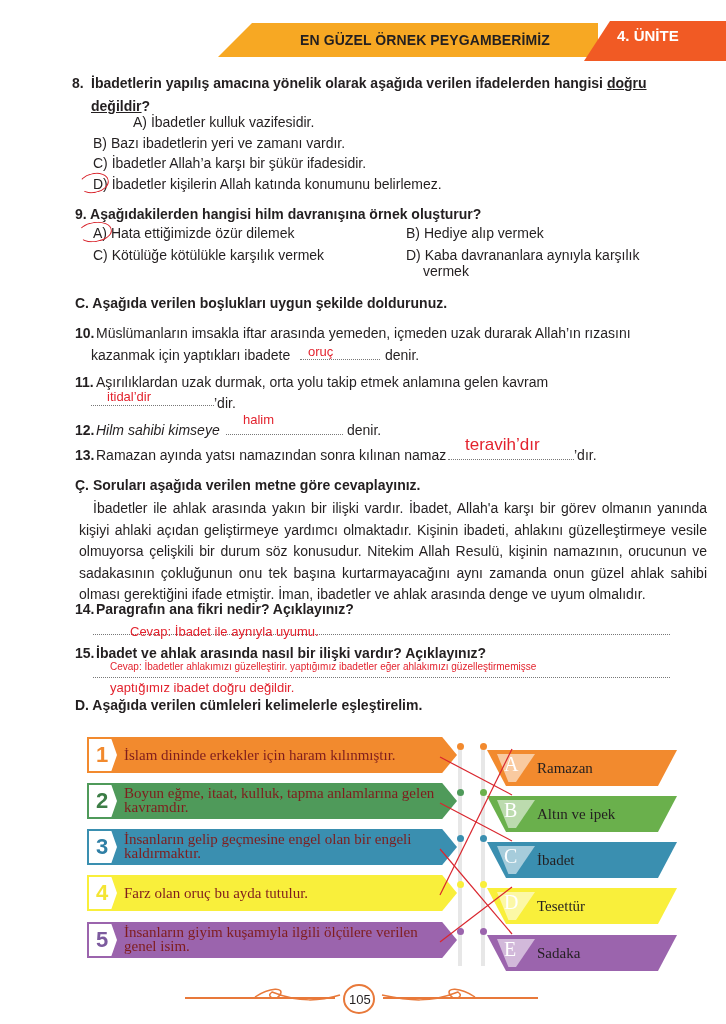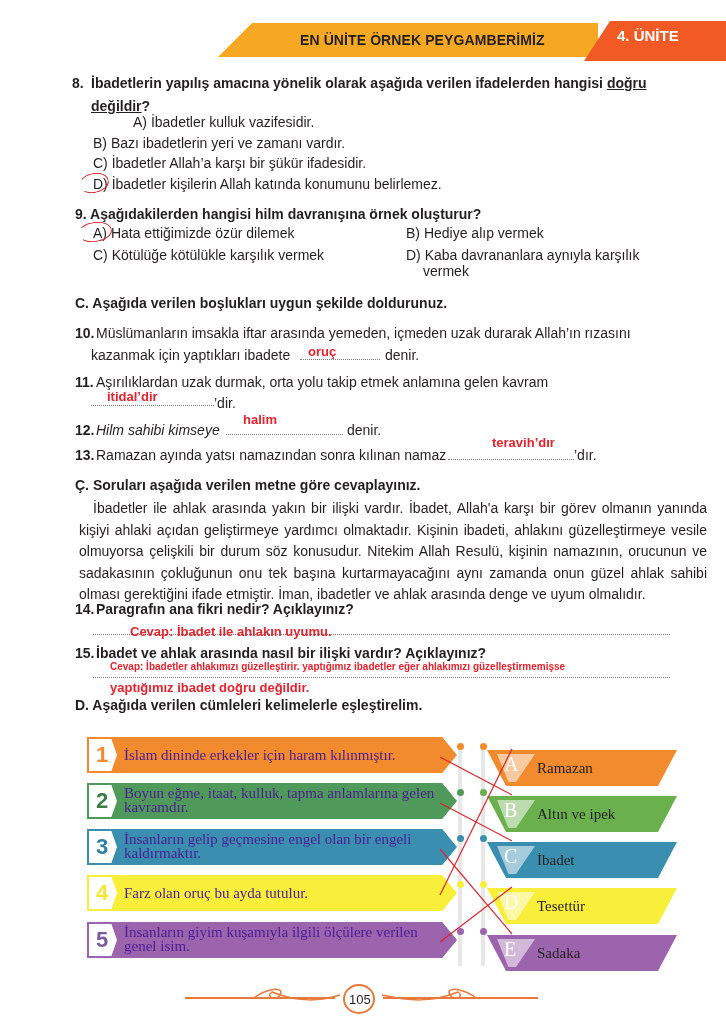--- a/index.html
+++ b/index.html
@@ -10,52 +10,52 @@
   .hdr-band { position: absolute; left: 218px; top: 23px; width: 380px; height: 34px; background: #f7a823;
     clip-path: polygon(34px 0, 100% 0, 100% 100%, 0 100%); }
   .hdr-title { position: absolute; left: 300px; top: 32px; font-size: 14px; font-weight: bold; color: #231f20; letter-spacing: 0.1px; }
   .hdr-unit { position: absolute; left: 584px; top: 21px; width: 142px; height: 40px; background: #f15a24;
     clip-path: polygon(26px 0, 100% 0, 100% 100%, 0 100%); }
   .hdr-unit-text { position: absolute; left: 617px; top: 27px; font-size: 15px; font-weight: bold; color: #ffffff; }
 
   .t { position: absolute; font-size: 14px; white-space: nowrap; line-height: 1; }
   .b { font-weight: bold; }
   .u { text-decoration: underline; }
-  .red { color: #e3232e; font-weight: bold; }
+  .red { color: #e3232e; font-weight: normal; }
   .hand { position: absolute; border: 1.5px solid #d9262e; border-radius: 50%; border-left-color: transparent; }
   .dots { position: absolute; border-bottom: 1.5px dotted #777; height: 1px; }
   .para { position: absolute; left: 79px; width: 628px; font-size: 14px; line-height: 21.6px; text-align: justify; text-indent: 14px; }
 
   
   .lbox { position: absolute; left: 87px; width: 370px; height: 36px; }
   .lbox .shape { position: absolute; left: 0; top: 0; width: 100%; height: 100%;
     clip-path: polygon(0 0, 96% 0, 100% 50%, 96% 100%, 0 100%); }
   .lbox .numcell { position: absolute; left: 2px; top: 2px; width: 28px; height: 32px; background: #fff;
     clip-path: polygon(0 0, 80% 0, 100% 50%, 80% 100%, 0 100%); }
   .lbox .num { position: absolute; left: 9px; top: 5px; font-size: 22px; font-weight: bold; }
-  .lbox .txt { position: absolute; left: 37px; font-family: "Liberation Serif", serif; font-size: 15px; line-height: 14px; color: #4c1d95; white-space: nowrap; }
+  .lbox .txt { position: absolute; left: 37px; font-family: "Liberation Serif", serif; font-size: 15px; line-height: 14px; color: #7f1d1d; white-space: nowrap; }
   .rbox { position: absolute; left: 487px; width: 190px; height: 36px; margin-top: 13px; }
   .rbox .shape { position: absolute; left: 0; top: 0; width: 100%; height: 100%;
     clip-path: polygon(0 0, 100% 0, 90% 100%, 10% 100%); }
   .rbox .lettercell { position: absolute; left: 10px; top: 4px; width: 38px; height: 28px;
     clip-path: polygon(0 0, 100% 0, 50% 100%, 30% 100%); opacity: 0.55; background: #fff; }
   .rbox .letter { position: absolute; left: 17px; top: 3px; font-family: "Liberation Serif", serif; font-size: 20px; color: #ffffff; }
   .rbox .txt { position: absolute; left: 50px; top: 10px; font-family: "Liberation Serif", serif; font-size: 15px; color: #231f20; }
   .vline { position: absolute; width: 4px; background: #e7e7e7; top: 744px; height: 222px; }
   .dot { position: absolute; width: 7px; height: 7px; border-radius: 50%; }
 
   .footer-line { position: absolute; height: 1.5px; background: #e8793a; top: 997px; }
   .page-circle { position: absolute; left: 343px; top: 984px; width: 32px; height: 30px; border: 2px solid #e8793a; border-radius: 50%; }
   .page-num { position: absolute; left: 349px; top: 992px; font-size: 13px; color: #231f20; }
 </style>
 </head>
 <body>
 
 <div class="hdr-band"></div>
-<div class="hdr-title b">EN ÜNİTE ÖRNEK PEYGAMBERİMİZ</div>
+<div class="hdr-title b">EN GÜZEL ÖRNEK PEYGAMBERİMİZ</div>
 <div class="hdr-unit"></div>
 <div class="hdr-unit-text">4. ÜNİTE</div>
 
 <div class="t b" style="left:72px;top:76px;">8.</div>
 <div class="t b" style="left:91px;top:76px;">
   <span>İbadetlerin yapılış amacına yönelik olarak aşağıda verilen ifadelerden hangisi</span>
   <span class="u">doğru</span>
 </div>
 <div class="t b" style="left:91px;top:99px;"><span class="u">değildir</span><span>?</span></div>
 <div class="t" style="left:93px;top:115px;margin-left:40px;">A) İbadetler kulluk vazifesidir.</div>
@@ -89,30 +89,30 @@
 
 <div class="t b" style="left:75px;top:423px;">12.</div>
 <div class="t" style="left:96px;top:423px;font-style:italic;">Hilm sahibi kimseye</div>
 <div class="dots" style="left:226px;top:434px;width:117px;"></div>
 <div class="t red" style="left:243px;top:413px;font-size:13px;">halim</div>
 <div class="t" style="left:347px;top:423px;">denir.</div>
 
 <div class="t b" style="left:75px;top:448px;">13.</div>
 <div class="t" style="left:96px;top:448px;">Ramazan ayında yatsı namazından sonra kılınan namaz</div>
 <div class="dots" style="left:448px;top:459px;width:126px;"></div>
-<div class="t red" style="left:465px;top:436px;font-size:13px;margin-left:27px;">teravih’dır</div>
+<div class="t red" style="left:465px;top:436px;font-size:17px;">teravih’dır</div>
 <div class="t" style="left:574px;top:448px;">’dır.</div>
 
 <div class="t b" style="left:75px;top:478px;">Ç.  Soruları aşağıda verilen metne göre cevaplayınız.</div>
 <div class="para" style="top:498px;">İbadetler ile ahlak arasında yakın bir ilişki vardır. İbadet, Allah'a karşı bir görev olmanın yanında kişiyi ahlaki açıdan geliştirmeye yardımcı olmaktadır. Kişinin ibadeti, ahlakını güzelleştirmeye vesile olmuyorsa çelişkili bir durum söz konusudur. Nitekim Allah Resulü, kişinin namazının, orucunun ve sadakasının çokluğunun onu tek başına kurtarmayacağını aynı zamanda onun güzel ahlak sahibi olması gerektiğini ifade etmiştir. İman, ibadetler ve ahlak arasında denge ve uyum olmalıdır.</div>
 
 <div class="t b" style="left:75px;top:602px;">14.</div>
 <div class="t b" style="left:96px;top:602px;">Paragrafın ana fikri nedir? Açıklayınız?</div>
 <div class="dots" style="left:93px;top:634px;width:577px;"></div>
-<div class="t red" style="left:130px;top:625px;font-size:13px;">Cevap: İbadet ile ahlakın uyumu.</div>
+<div class="t red" style="left:130px;top:625px;font-size:13px;">Cevap: İbadet ile aynıyla uyumu.</div>
 
 <div class="t b" style="left:75px;top:646px;">15.</div>
 <div class="t b" style="left:96px;top:646px;">İbadet ve ahlak arasında nasıl bir ilişki vardır? Açıklayınız?</div>
 <div class="dots" style="left:93px;top:677px;width:577px;"></div>
 <div class="t red" style="left:110px;top:662px;font-size:10px;">Cevap: İbadetler ahlakımızı güzelleştirir. yaptığımız ibadetler eğer ahlakımızı güzelleştirmemişse</div>
 <div class="t red" style="left:110px;top:681px;font-size:13px;">yaptığımız ibadet doğru değildir.</div>
 
 <div class="t b" style="left:75px;top:698px;">D.  Aşağıda verilen cümleleri kelimelerle eşleştirelim.</div>
 
 <div id="matching">

